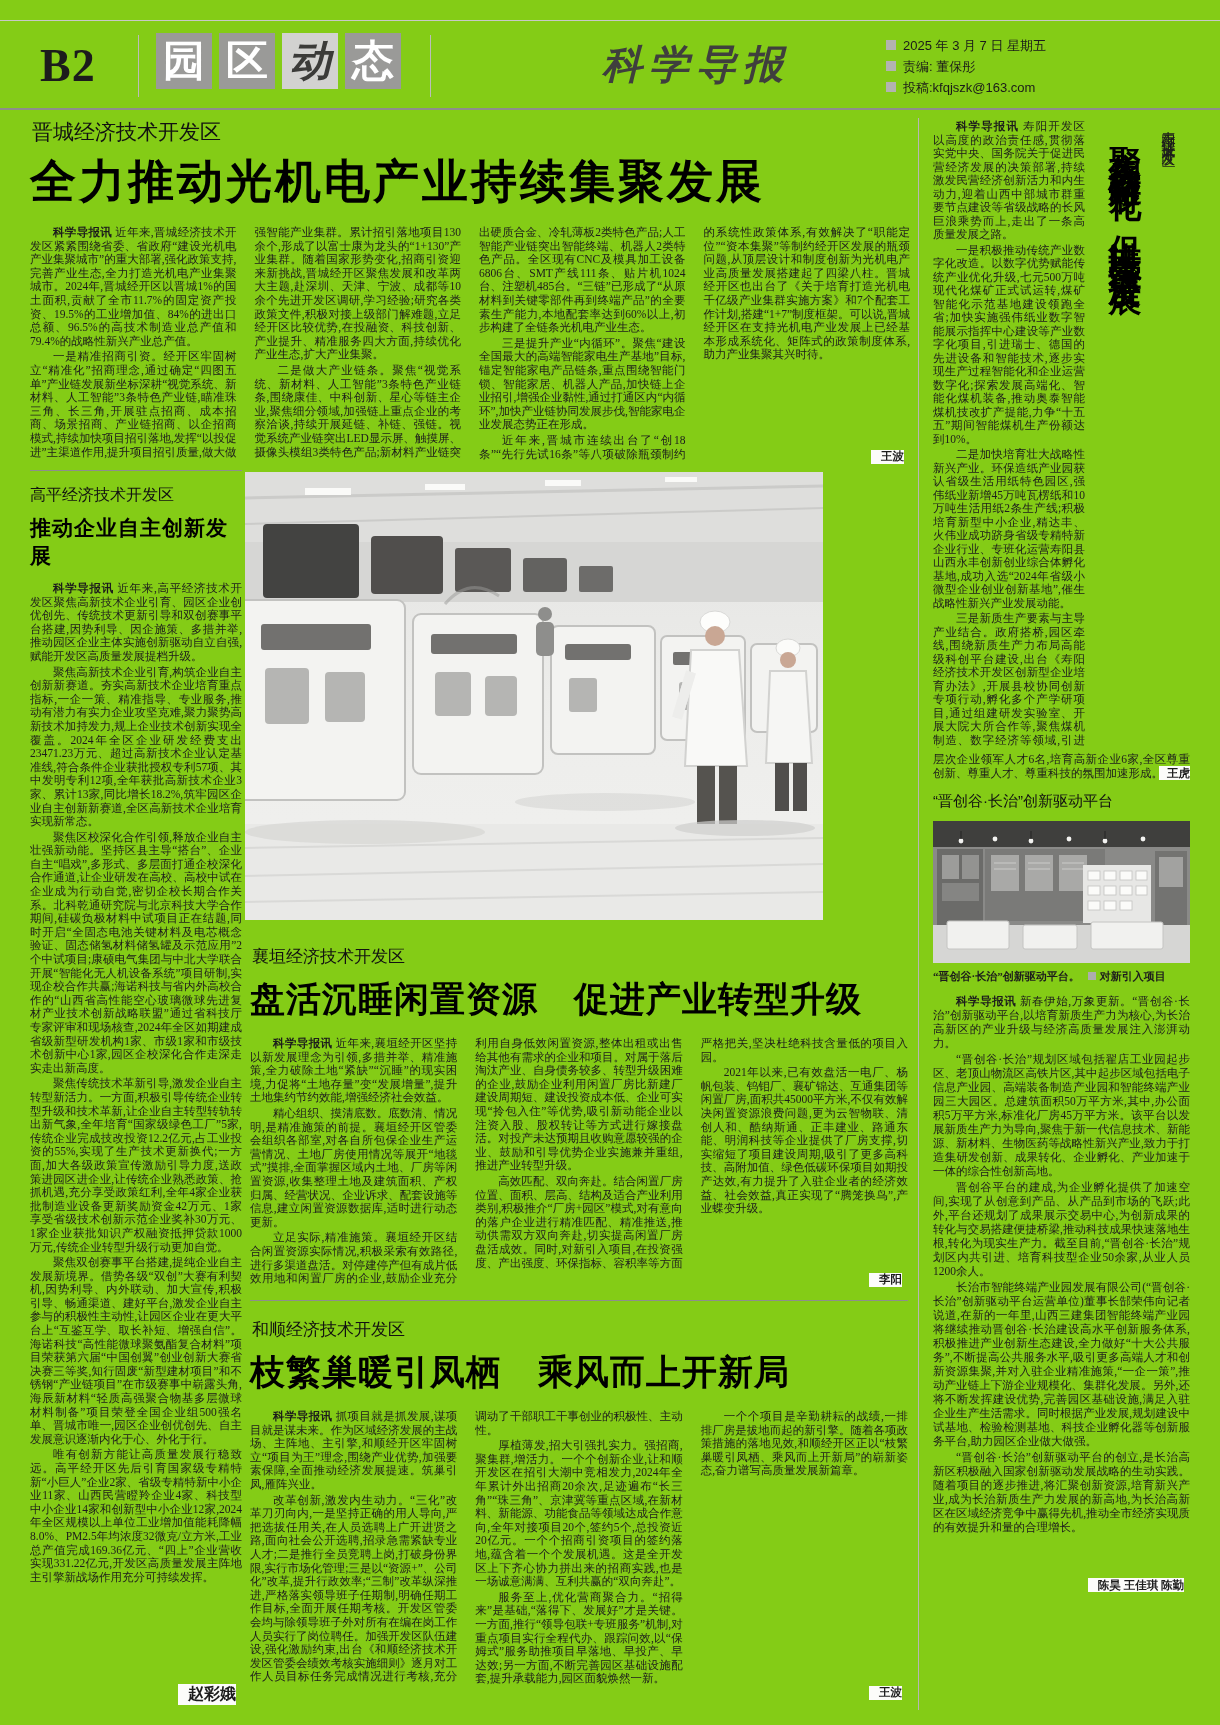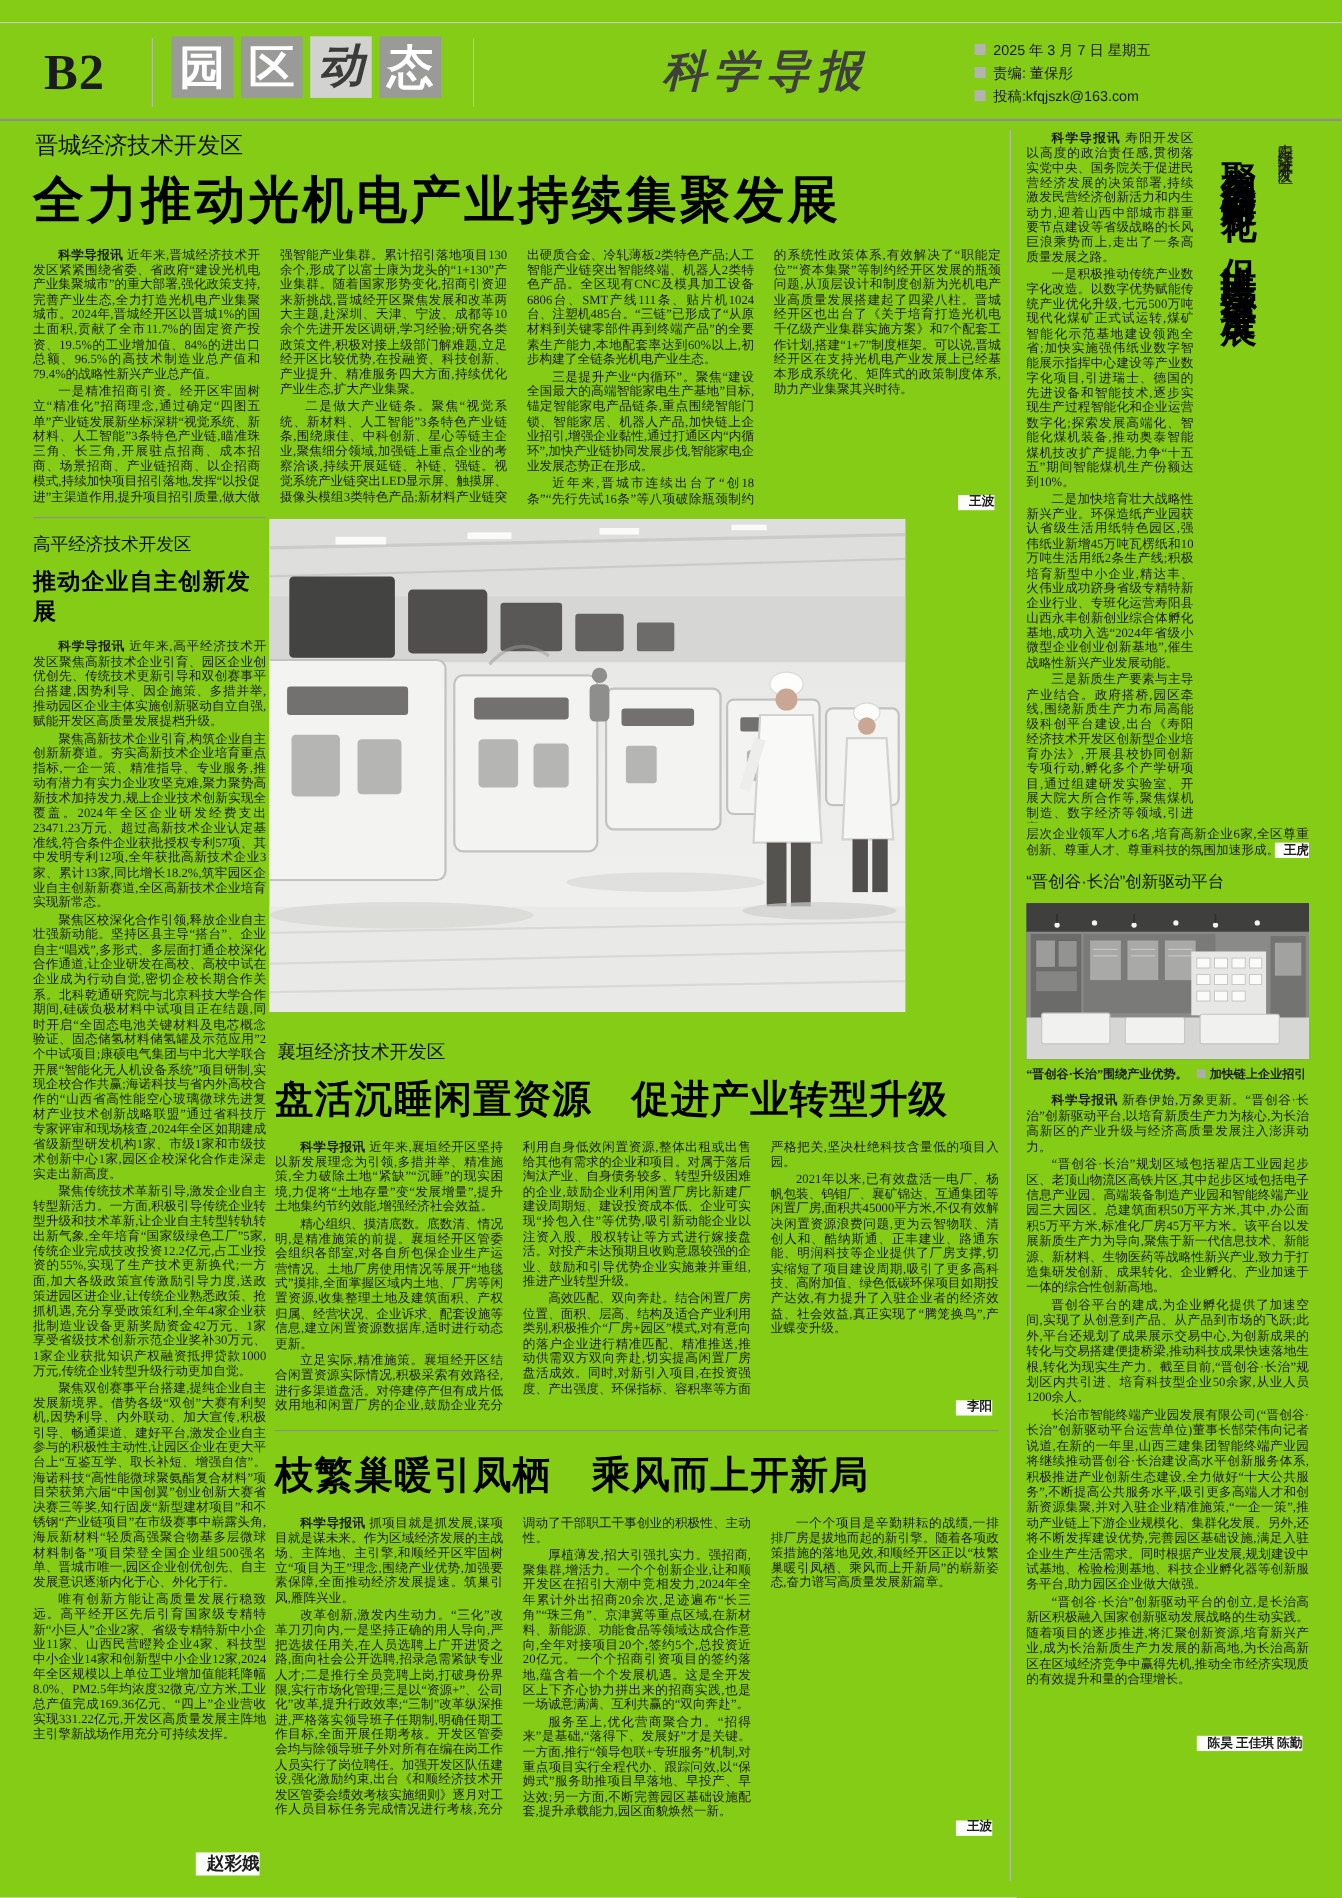--- a/index.html
+++ b/index.html
@@ -235,20 +235,21 @@
     <h2 class="headline">盘活沉睡闲置资源　促进产业转型升级</h2>
     <div id="xy-body" class="body">
       <p class="para"><b class="lead">科学导报讯</b><span> 近年来,襄垣经开区坚持以新发展理念为引领,多措并举、精准施策,全力破除土地“紧缺”“沉睡”的现实困境,力促将“土地存量”变“发展增量”,提升土地集约节约效能,增强经济社会效益。</span></p>
       <div style="display:contents"><p class="para">精心组织、摸清底数。底数清、情况明,是精准施策的前提。襄垣经开区管委会组织各部室,对各自所包保企业生产运营情况、土地厂房使用情况等展开“地毯式”摸排,全面掌握区域内土地、厂房等闲置资源,收集整理土地及建筑面积、产权归属、经营状况、企业诉求、配套设施等信息,建立闲置资源数据库,适时进行动态更新。</p><p class="para">立足实际,精准施策。襄垣经开区结合闲置资源实际情况,积极采索有效路径,进行多渠道盘活。对停建停产但有成片低效用地和闲置厂房的企业,鼓励企业充分利用自身低效闲置资源,整体出租或出售给其他有需求的企业和项目。对属于落后淘汰产业、自身债务较多、转型升级困难的企业,鼓励企业利用闲置厂房比新建厂建设周期短、建设投资成本低、企业可实现“拎包入住”等优势,吸引新动能企业以注资入股、股权转让等方式进行嫁接盘活。对投产未达预期且收购意愿较强的企业、鼓励和引导优势企业实施兼并重组,推进产业转型升级。</p><p class="para">高效匹配、双向奔赴。结合闲置厂房位置、面积、层高、结构及适合产业利用类别,积极推介“厂房+园区”模式,对有意向的落户企业进行精准匹配、精准推送,推动供需双方双向奔赴,切实提高闲置厂房盘活成效。同时,对新引入项目,在投资强度、产出强度、环保指标、容积率等方面严格把关,坚决杜绝科技含量低的项目入园。</p><p class="para">2021年以来,已有效盘活一电厂、杨帆包装、钨钼厂、襄矿锦达、互通集团等闲置厂房,面积共45000平方米,不仅有效解决闲置资源浪费问题,更为云智物联、清创人和、酷纳斯通、正丰建业、路通东能、明润科技等企业提供了厂房支撑,切实缩短了项目建设周期,吸引了更多高科技、高附加值、绿色低碳环保项目如期投产达效,有力提升了入驻企业者的经济效益、社会效益,真正实现了“腾笼换鸟”,产业蝶变升级。</p></div>
       <div class="byline">李阳</div>
     </div>
   </article>
 
   <div id="rule-heshun"></div>
   <article id="art-heshun">
+    <div class="kicker">和顺经济技术开发区</div>
     <h2 class="headline">枝繁巢暖引凤栖　乘风而上开新局</h2>
     <div id="hs-body" class="body">
       <p class="para"><b class="lead">科学导报讯</b><span> 抓项目就是抓发展,谋项目就是谋未来。作为区域经济发展的主战场、主阵地、主引擎,和顺经开区牢固树立“项目为王”理念,围绕产业优势,加强要素保障,全面推动经济发展提速。筑巢引凤,雁阵兴业。</span></p>
       <div style="display:contents"><p class="para">改革创新,激发内生动力。“三化”改革刀刃向内,一是坚持正确的用人导向,严把选拔任用关,在人员选聘上广开进贤之路,面向社会公开选聘,招录急需紧缺专业人才;二是推行全员竞聘上岗,打破身份界限,实行市场化管理;三是以“资源+”、公司化”改革,提升行政效率;“三制”改革纵深推进,严格落实领导班子任期制,明确任期工作目标,全面开展任期考核。开发区管委会均与除领导班子外对所有在编在岗工作人员实行了岗位聘任。加强开发区队伍建设,强化激励约束,出台《和顺经济技术开发区管委会绩效考核实施细则》逐月对工作人员目标任务完成情况进行考核,充分调动了干部职工干事创业的积极性、主动性。</p><p class="para">厚植薄发,招大引强扎实力。强招商,聚集群,增活力。一个个创新企业,让和顺开发区在招引大潮中竞相发力,2024年全年累计外出招商20余次,足迹遍布“长三角”“珠三角”、京津冀等重点区域,在新材料、新能源、功能食品等领域达成合作意向,全年对接项目20个,签约5个,总投资近20亿元。一个个招商引资项目的签约落地,蕴含着一个个发展机遇。这是全开发区上下齐心协力拼出来的招商实践,也是一场诚意满满、互利共赢的“双向奔赴”。</p><p class="para">服务至上,优化营商聚合力。“招得来”是基础,“落得下、发展好”才是关键。一方面,推行“领导包联+专班服务”机制,对重点项目实行全程代办、跟踪问效,以“保姆式”服务助推项目早落地、早投产、早达效;另一方面,不断完善园区基础设施配套,提升承载能力,园区面貌焕然一新。</p><p class="para">一个个项目是辛勤耕耘的战绩,一排排厂房是拔地而起的新引擎。随着各项政策措施的落地见效,和顺经开区正以“枝繁巢暖引凤栖、乘风而上开新局”的崭新姿态,奋力谱写高质量发展新篇章。</p></div>
       <div class="byline">王波</div>
     </div>
   </article>
 
   <article id="art-jcg">
     <div class="kicker">“晋创谷·长治”创新驱动平台</div>
@@ -306,21 +307,21 @@
         <rect x="226" y="36" width="24" height="30" fill="#a2a2a0"></rect>
         <rect x="0" y="104" width="257" height="38" fill="#d6d6d4"></rect>
         <g fill="#f1f1ef" stroke="#c4c4c2" stroke-width="1">
           <rect x="14" y="100" width="62" height="28" rx="2"></rect>
           <rect x="90" y="104" width="54" height="24" rx="2"></rect>
           <rect x="158" y="101" width="72" height="27" rx="2"></rect>
         </g>
       </svg>
     </figure>
     <div id="caption-jcg">
-      <span>“晋创谷·长治”围绕产业优势。</span><span class="sq"></span><span>加快链上企业招引</span>
+      <span>“晋创谷·长治”创新驱动平台。</span><span class="sq"></span><span>对新引入项目</span>
     </div>
     <div id="jcg-body" class="body">
       <p class="para"><b class="lead">科学导报讯</b><span> 新春伊始,万象更新。“晋创谷·长治”创新驱动平台,以培育新质生产力为核心,为长治高新区的产业升级与经济高质量发展注入澎湃动力。</span></p>
       <div style="display:contents"><p class="para">“晋创谷·长治”规划区域包括翟店工业园起步区、老顶山物流区高铁片区,其中起步区域包括电子信息产业园、高端装备制造产业园和智能终端产业园三大园区。总建筑面积50万平方米,其中,办公面积5万平方米,标准化厂房45万平方米。该平台以发展新质生产力为导向,聚焦于新一代信息技术、新能源、新材料、生物医药等战略性新兴产业,致力于打造集研发创新、成果转化、企业孵化、产业加速于一体的综合性创新高地。</p><p class="para">晋创谷平台的建成,为企业孵化提供了加速空间,实现了从创意到产品、从产品到市场的飞跃;此外,平台还规划了成果展示交易中心,为创新成果的转化与交易搭建便捷桥梁,推动科技成果快速落地生根,转化为现实生产力。截至目前,“晋创谷·长治”规划区内共引进、培育科技型企业50余家,从业人员1200余人。</p><p class="para">长治市智能终端产业园发展有限公司(“晋创谷·长治”创新驱动平台运营单位)董事长郜荣伟向记者说道,在新的一年里,山西三建集团智能终端产业园将继续推动晋创谷·长治建设高水平创新服务体系,积极推进产业创新生态建设,全力做好“十大公共服务”,不断提高公共服务水平,吸引更多高端人才和创新资源集聚,并对入驻企业精准施策,“一企一策”,推动产业链上下游企业规模化、集群化发展。另外,还将不断发挥建设优势,完善园区基础设施,满足入驻企业生产生活需求。同时根据产业发展,规划建设中试基地、检验检测基地、科技企业孵化器等创新服务平台,助力园区企业做大做强。</p><p class="para">“晋创谷·长治”创新驱动平台的创立,是长治高新区积极融入国家创新驱动发展战略的生动实践。随着项目的逐步推进,将汇聚创新资源,培育新兴产业,成为长治新质生产力发展的新高地,为长治高新区在区域经济竞争中赢得先机,推动全市经济实现质的有效提升和量的合理增长。</p></div>
       <div class="byline">陈昊 王佳琪 陈勤</div>
     </div>
   </article>
 
 </div>
 

